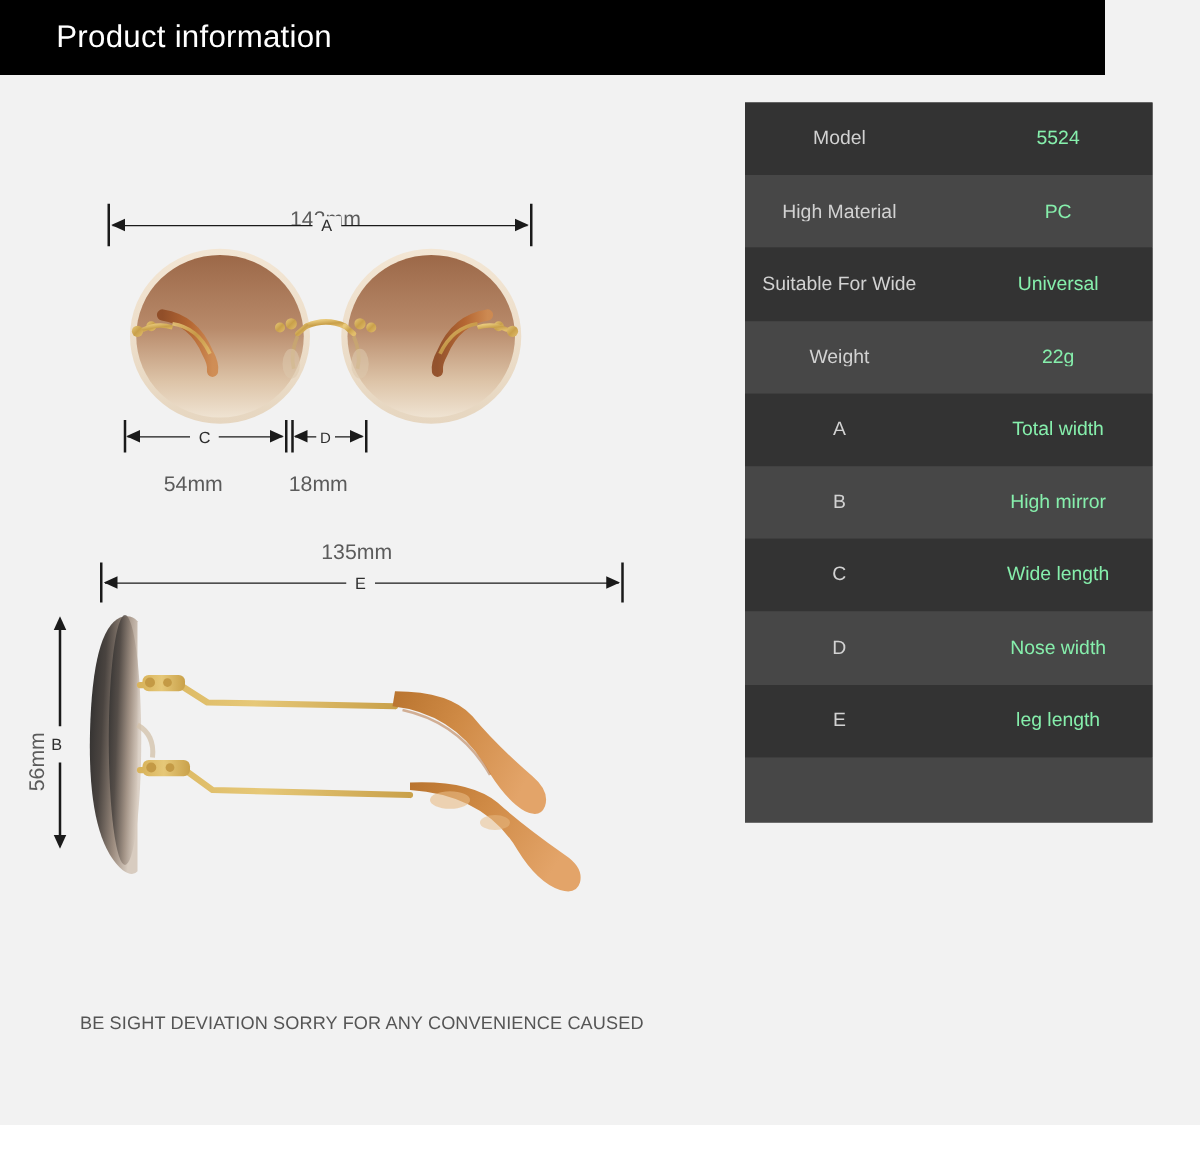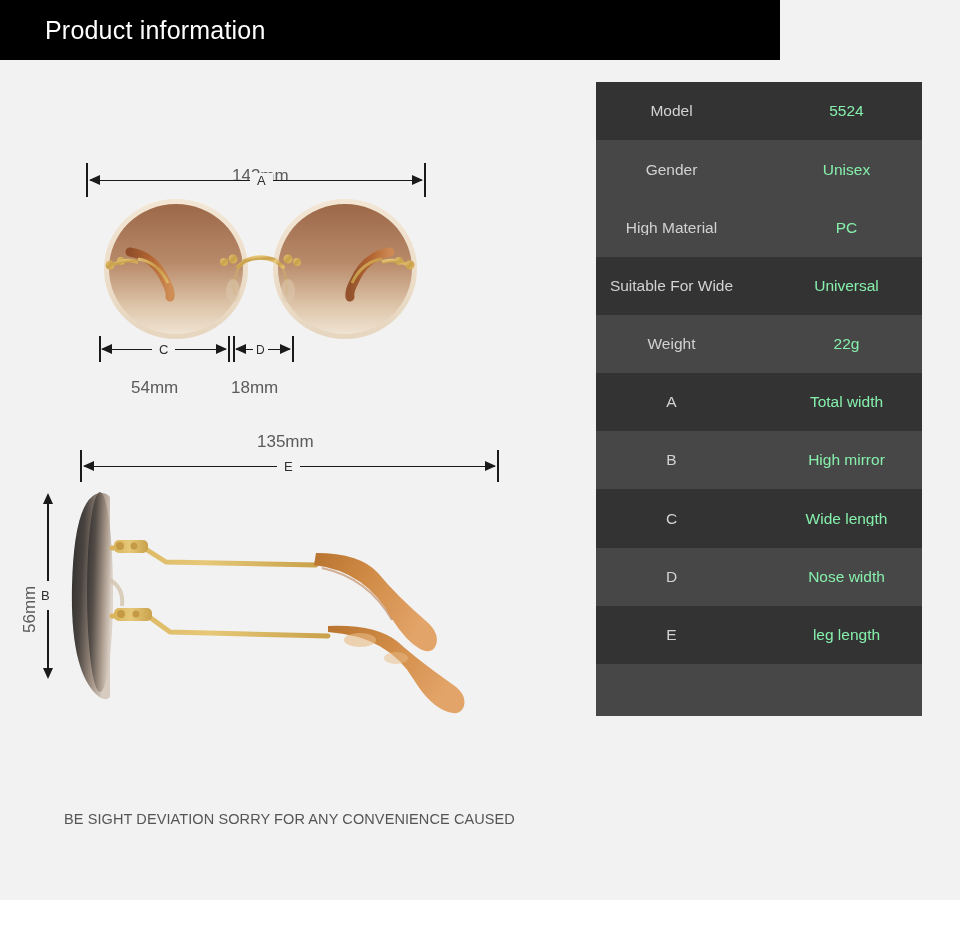--- a/index.html
+++ b/index.html
@@ -23,21 +23,21 @@
     position: absolute;
     left: 0; top: 0;
     width: 960px;
     height: 900px;
     background: #f2f2f2;
   }
   
   .header-bar {
     position: absolute;
     left: 0; top: 0;
-    width: 780px;
+    width: 884px;
     height: 60px;
     background: #000000;
     text-align: center;
   }
   .header-title {
     position: absolute;
     left: 45px;
     top: 50%;
     transform: translateY(-50%);
     color: #ffffff;
@@ -328,24 +328,20 @@
       <div>BE SIGHT DEVIATION SORRY FOR ANY CONVENIENCE CAUSED</div>
     </div>
   </div>
 
   <div class="spec-table">
     <div class="spec-row odd">
       <div class="spec-label">Model</div>
       <div class="spec-value">5524</div>
     </div>
     <div class="spec-row even">
-      <div class="spec-label">Gender</div>
-      <div class="spec-value">Unisex</div>
-    </div>
-    <div class="spec-row even">
       <div class="spec-label">High Material</div>
       <div class="spec-value">PC</div>
     </div>
     <div class="spec-row odd">
       <div class="spec-label">Suitable For Wide</div>
       <div class="spec-value">Universal</div>
     </div>
     <div class="spec-row even">
       <div class="spec-label">Weight</div>
       <div class="spec-value">22g</div>

